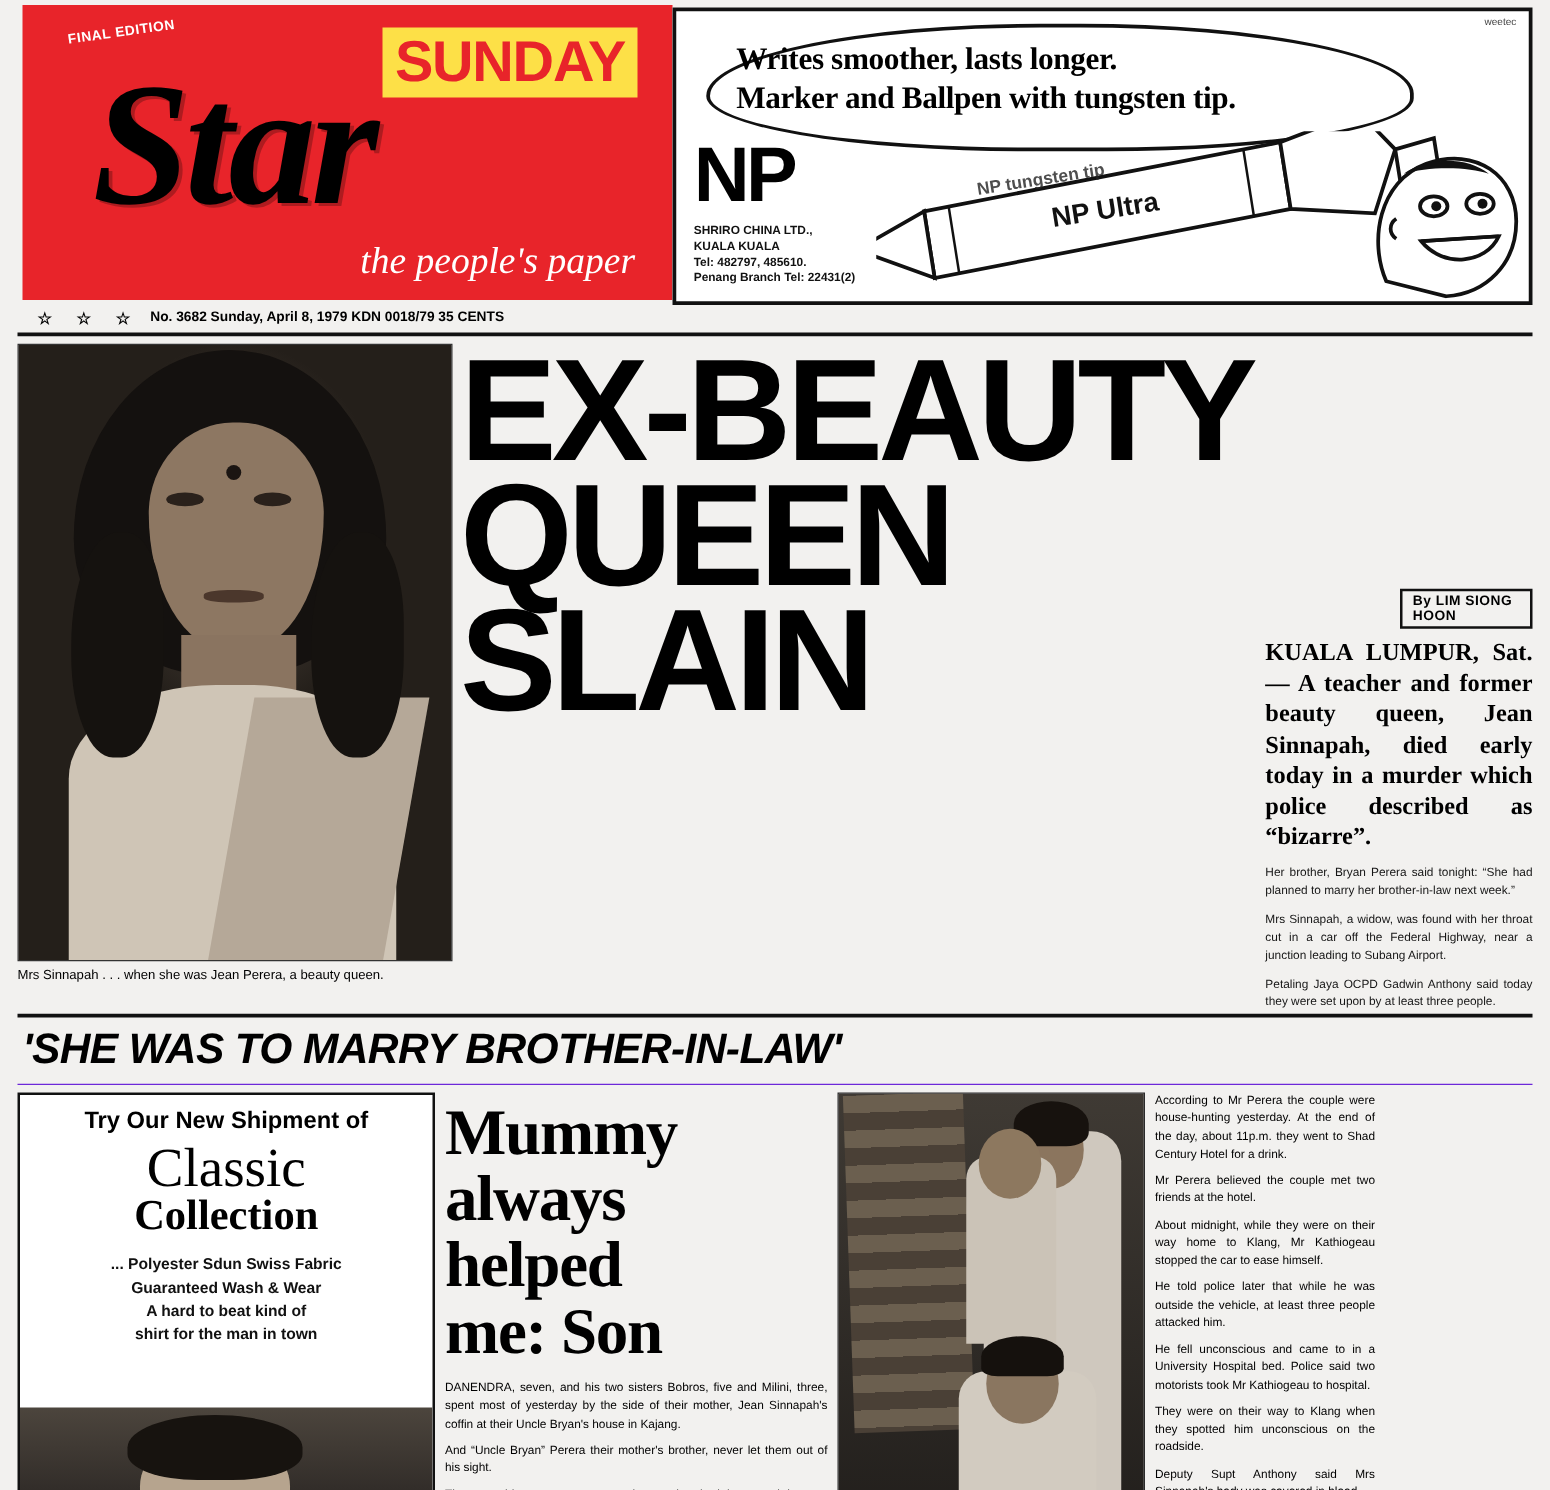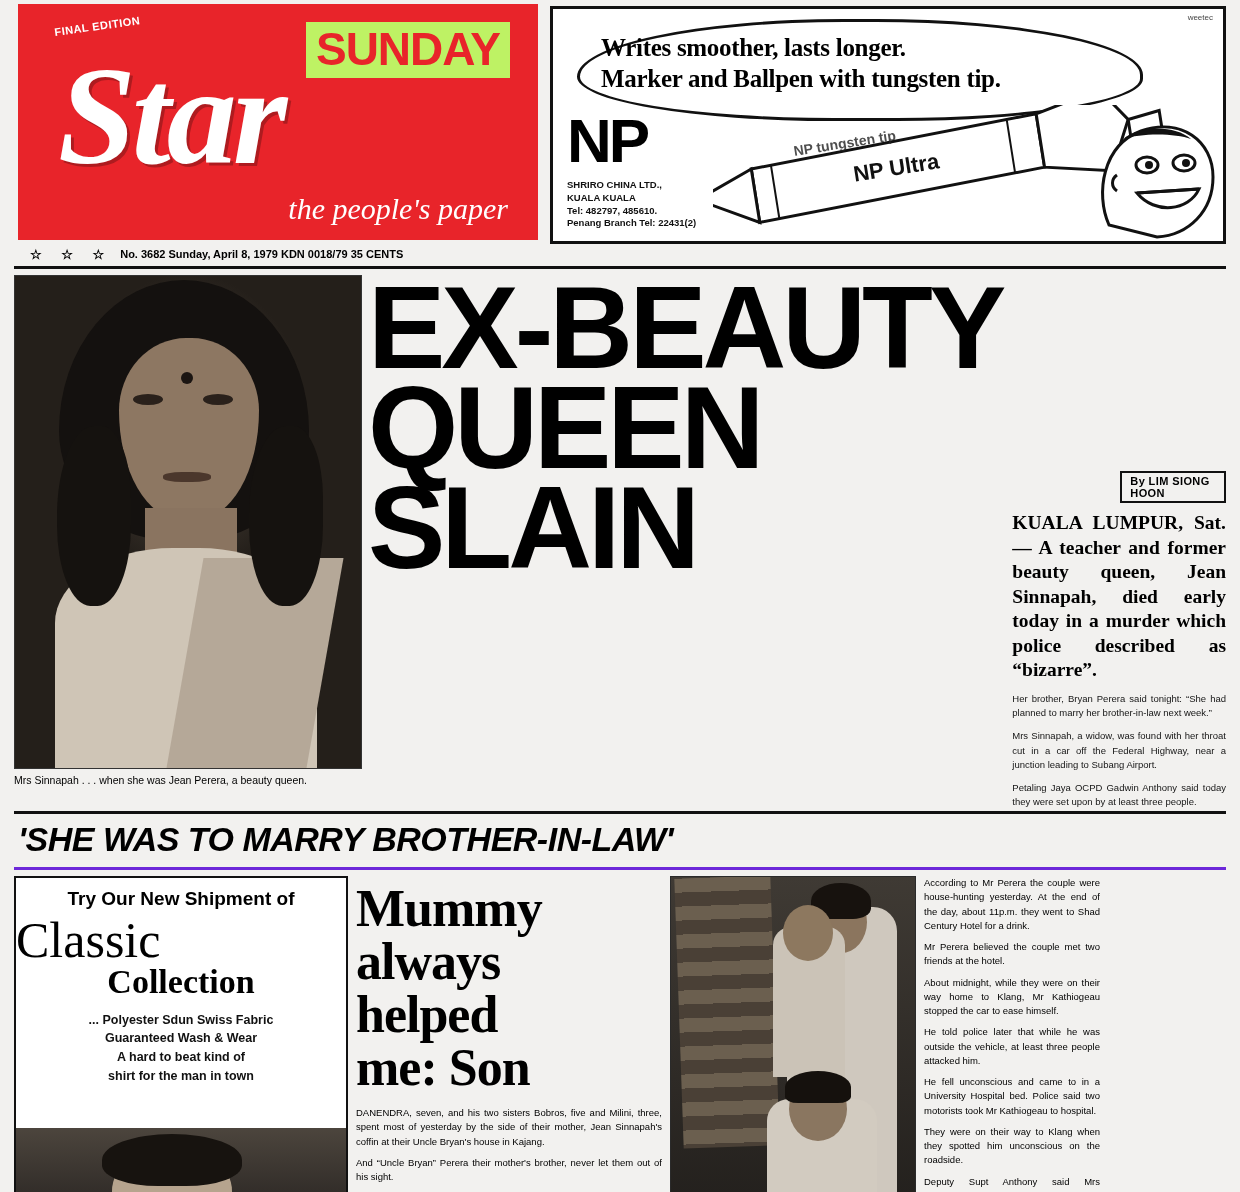--- a/index.html
+++ b/index.html
@@ -44,34 +44,34 @@
     font-family: "Liberation Sans", sans-serif;
     font-weight: bold;
     font-size: 11px;
     letter-spacing: 0.5px;
     transform: rotate(-8deg);
   }
   .sunday-box {
     position: absolute;
     top: 18px;
     right: 28px;
-    background: #bef264;
+    background: #fde047;
     color: #e8242a;
     font-family: "Liberation Sans", sans-serif;
     font-weight: bold;
     font-size: 46px;
     letter-spacing: -1px;
     line-height: 1;
     padding: 4px 10px 6px 10px;
   }
   .star-word {
     position: absolute;
     top: 42px;
-    left: 40px;
-    color: #ffffff;
+    left: 56px;
+    color: #000000;
     font-family: "Liberation Serif", serif;
     font-style: italic;
     font-weight: bold;
     font-size: 140px;
     line-height: 1;
     letter-spacing: -4px;
     text-shadow: 3px 3px 0 rgba(0,0,0,0.25);
   }
   .tagline {
     position: absolute;
@@ -81,21 +81,21 @@
     font-family: "Liberation Serif", serif;
     font-style: italic;
     font-size: 30px;
   }
 
   
   .np-ad {
     position: relative;
     flex: 1;
     height: 232px;
-    margin: 6px 14px 0 12px;
+    margin: 6px 14px 0 0;
     border: 3px solid #111;
     background: #fff;
     overflow: hidden;
   }
   .np-ad .weetec {
     position: absolute;
     top: 4px;
     right: 10px;
     font-size: 8px;
     font-family: "Liberation Sans", sans-serif;
@@ -335,21 +335,21 @@
     line-height: 1.5;
     text-align: justify;
     margin-top: 9px;
     color: #151515;
   }
 
   
   .subbanner {
     margin: 6px 14px 0 14px;
     border-top: 3px solid #111;
-    border-bottom: 3px solid #6d28d9;
+    border-bottom: 1px solid #6d28d9;
     padding: 6px 0 8px 4px;
     font-family: "Liberation Sans", sans-serif;
     font-weight: bold;
     font-style: italic;
     font-size: 34px;
     letter-spacing: -0.5px;
   }
 
   
   .bottom-row {
@@ -365,23 +365,23 @@
     overflow: hidden;
   }
   .ad-col .ad-line1 {
     text-align: center;
     font-family: "Liberation Sans", sans-serif;
     font-weight: bold;
     font-size: 19px;
     margin-top: 10px;
   }
   .ad-col .ad-classic {
-    text-align: left;
-    font-family: "Liberation Serif", serif;
-    font-size: 50px;
+    text-align: center;
+    font-family: "Liberation Serif", serif;
+    font-size: 44px;
     line-height: 1.05;
     margin-top: 4px;
   }
   .ad-col .ad-collection {
     text-align: center;
     font-family: "Liberation Serif", serif;
     font-weight: bold;
     font-size: 34px;
     line-height: 1;
     margin-top: -2px;

